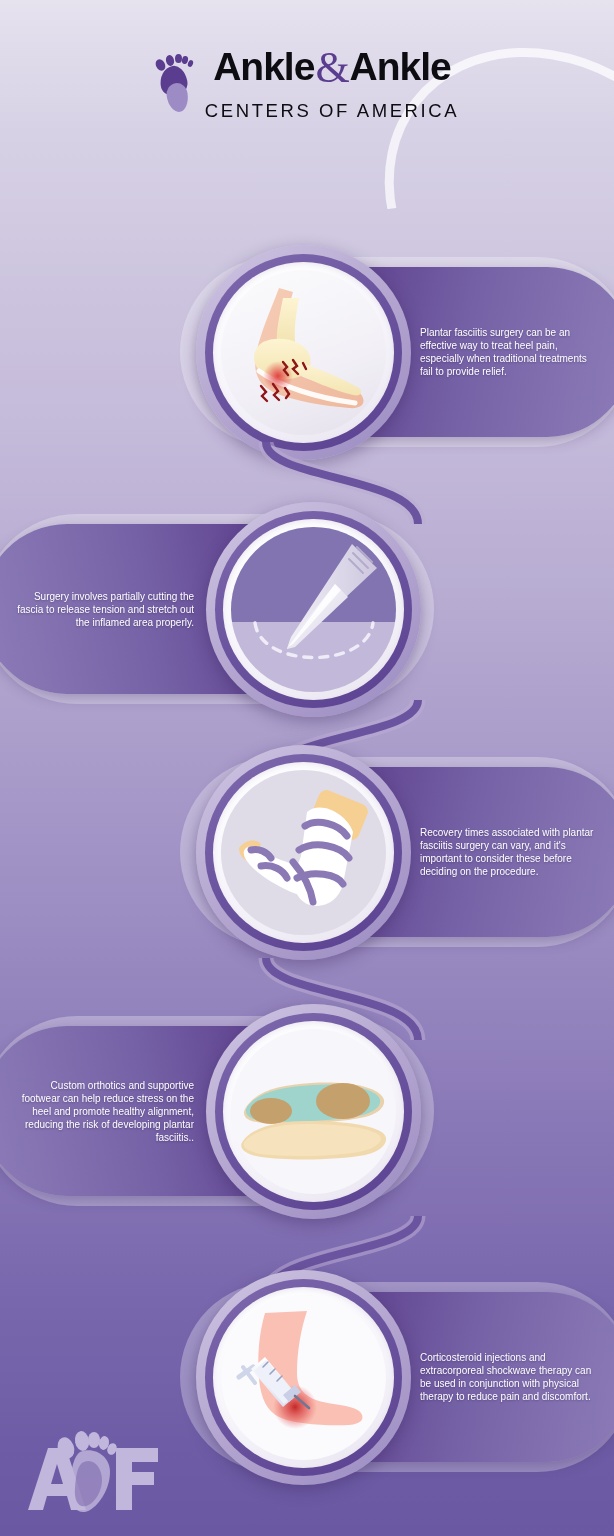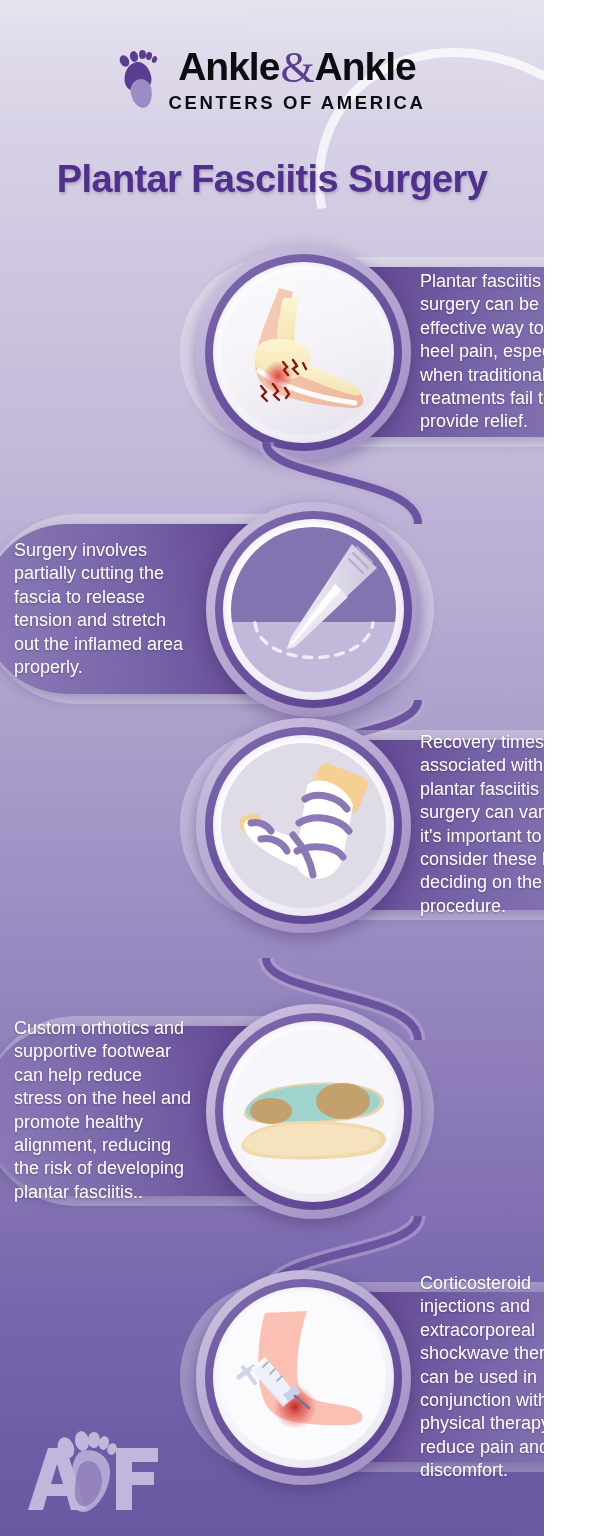--- a/index.html
+++ b/index.html
@@ -6,21 +6,21 @@
 
   html, body {
     width: 614px;
     height: 1536px;
     overflow: hidden;
     font-family: "Liberation Sans", sans-serif;
   }
 
   .infographic {
     position: relative;
-    width: 544px;
+    width: 614px;
     height: 1536px;
     background: linear-gradient(180deg,
         #e6e2ee 0%,
         #d8d2e6 8%,
         #cfc8e0 16%,
         #c6bcdb 26%,
         #bbb0d4 36%,
         #ab9ecb 48%,
         #9b8cc2 60%,
         #8b7ab8 72%,
@@ -101,24 +101,24 @@
     color: #5b3d8f;
     font-family: "Liberation Serif", serif;
     font-weight: 400;
     font-size: 44px;
     margin: 0 1px;
     position: relative;
     top: 2px;
   }
   .logo-line2 {
     font-size: 18.5px;
-    font-weight: 700;
+    font-weight: 400;
     letter-spacing: 2.6px;
     color: #0c0c11;
-    margin-top: 4px;
+    margin-top: 12px;
   }
 
   
   .page-title {
     position: absolute;
     top: 158px;
     left: 0; right: 0;
     text-align: center;
     font-size: 38px;
     font-weight: 800;
@@ -129,21 +129,21 @@
 
   
   .row {
     position: absolute;
     left: 0;
     width: 614px;
     height: 215px;
   }
   .row-1 { top: 245px; }
   .row-2 { top: 502px; }
-  .row-3 { top: 718px; }
+  .row-3 { top: 745px; }
   .row-4 { top: 1004px; }
   .row-5 { top: 1270px; }
 
   
   .pill {
     position: absolute;
     top: 22px;
     width: 430px;
     height: 170px;
     border-radius: 85px;
@@ -168,27 +168,27 @@
   .row-left .pill {
     background: linear-gradient(260deg, #4a2d7e 0%, #5d3f8d 30%, #7663a7 62%, #8d7cb8 100%);
   }
 
   .pill-text {
     position: absolute;
     top: 50%;
     transform: translateY(-50%);
     width: 180px;
     color: #ffffff;
-    font-size: 18px;
+    font-size: 10px;
     line-height: 1.30;
     font-weight: 500;
     text-shadow: 0 1px 2px rgba(40,25,70,0.35);
   }
   .row-right .pill-text { right: 32px; text-align: left; }
-  .row-left  .pill-text { left: 32px;  text-align: left; }
+  .row-left  .pill-text { left: 32px;  text-align: right; }
 
   
   .medallion {
     position: absolute;
     top: 0;
     width: 215px;
     height: 215px;
   }
   .row-right .medallion { left: 196px; }
   .row-left  .medallion { left: 206px; }
@@ -266,21 +266,20 @@
     <div class="logo-text">
       <div class="logo-line1">
         <span>Ankle</span>
         <span class="logo-amp">&amp;</span>
         <span>Ankle</span>
       </div>
       <div class="logo-line2">CENTERS OF AMERICA</div>
     </div>
   </div>
 
-  <div class="page-title">Plantar Fasciitis Surgery</div>
 
   <div class="row row-1 row-right">
     <div class="pill-outline"></div>
     <div class="pill">
       <div class="pill-text">Plantar fasciitis surgery can be an effective way to treat heel pain, especially when traditional treatments fail to provide relief.</div>
     </div>
     <div class="medallion">
       <div class="ring-outer"></div>
       <div class="ring-mid"></div>
       <div class="ring-white"></div>

